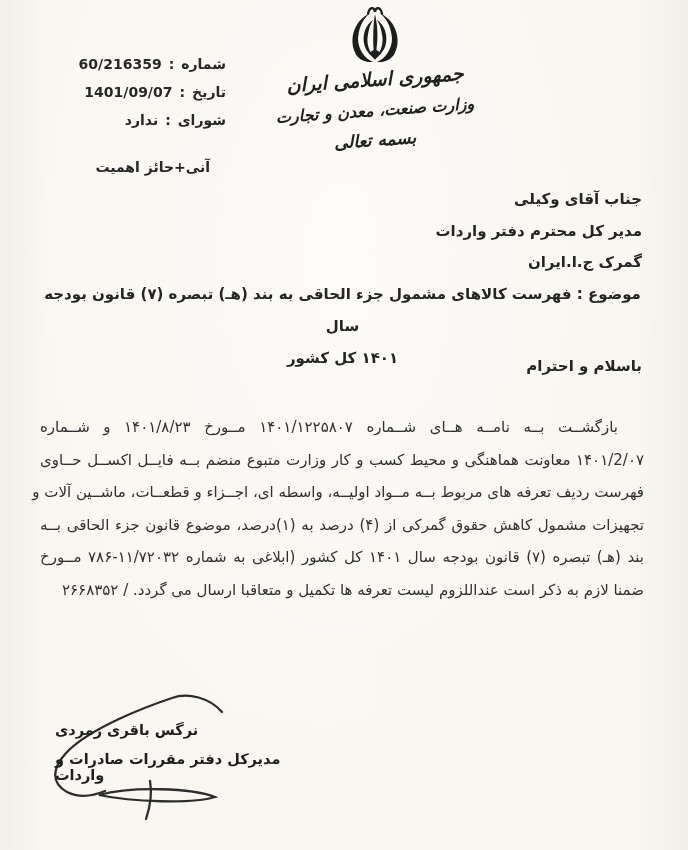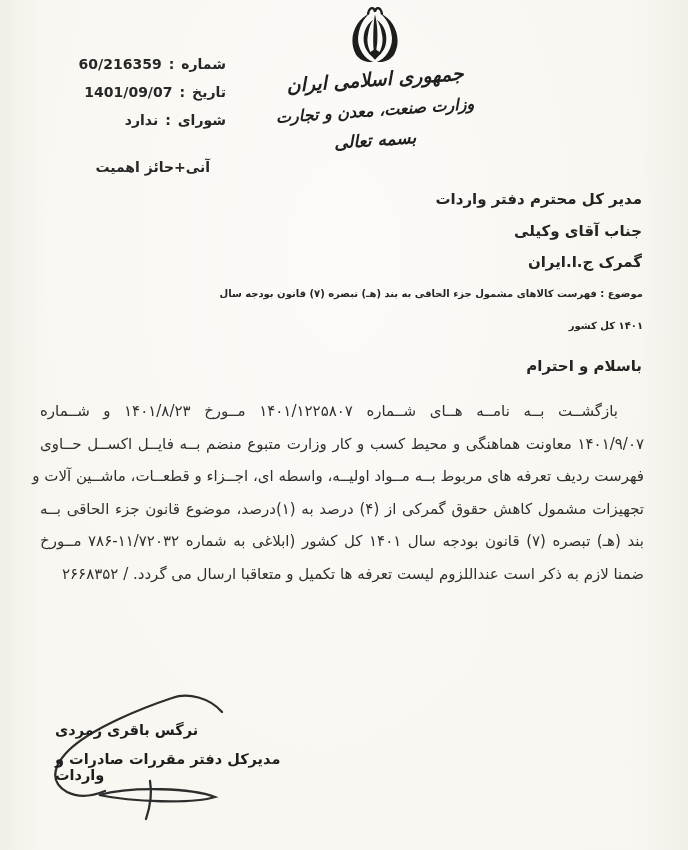--- a/index.html
+++ b/index.html
@@ -80,22 +80,22 @@
     font-weight: bold;
     line-height: 31.5px;
     color: #252525;
   }
   
   .subject {
     position: absolute;
     top: 278px;
     right: 45px;
     left: 42px;
-    text-align: right;
-    font-size: 10px;
+    text-align: center;
+    font-size: 15px;
     font-weight: bold;
     line-height: 32px;
     color: #252525;
   }
   
   .salutation {
     position: absolute;
     top: 357px;
     right: 46px;
     font-size: 15px;
@@ -113,21 +113,21 @@
     line-height: 32.5px;
     color: #303030;
   }
   .bline {
     direction: rtl;
     text-align: justify;
     text-align-last: justify;
     white-space: nowrap;
   }
   .bline.natural { text-align-last: right; }
-  .bline.indent { padding-right: 26px; }
+  .bline.indent { padding-right: 26px; margin-top: 16px; }
   .ref-small {
     font-size: 15px;
     letter-spacing: 0.5px;
   }
 
   
   .sig-text {
     position: absolute;
     top: 722px;
     left: 55px;
@@ -183,35 +183,35 @@
         <path d="M33 18 C 24 24 20 36 23 47 C 25 54 30 59 34 60.5 C 28 54 25 44 27 35 C 28 28 30 22 33 18 Z"></path>
         <path d="M37 18 C 46 24 50 36 47 47 C 45 54 40 59 36 60.5 C 42 54 45 44 43 35 C 42 28 40 22 37 18 Z"></path>
       </g>
     </svg>
     <div class="lh-line lh-country rtl">جمهوری اسلامی ایران</div>
     <div class="lh-line lh-ministry rtl">وزارت صنعت، معدن و تجارت</div>
     <div class="lh-line lh-besmeh rtl">بسمه تعالی</div>
   </div>
 
   <div class="recipient rtl">
+    <div>جناب آقای وکیلی</div>
     <div>مدیر کل محترم دفتر واردات</div>
-    <div>جناب آقای وکیلی</div>
     <div>گمرک ج.ا.ایران</div>
   </div>
 
   <div class="subject rtl">
     <div>موضوع : فهرست کالاهای مشمول جزء الحاقی به بند (هـ) تبصره (۷) قانون بودجه سال</div>
     <div>۱۴۰۱ کل کشور</div>
   </div>
 
   <div class="salutation rtl">باسلام و احترام</div>
 
   <div class="letter-body">
     <div class="bline indent">بازگشــت بــه نامــه هــای شــماره ۱۴۰۱/۱۲۲۵۸۰۷ مــورخ ۱۴۰۱/۸/۲۳ و شــماره</div>
-    <div class="bline">۱۴۰۱/۹/۰۷ معاونت هماهنگی و محیط کسب و کار وزارت متبوع منضم بــه فایــل اکســل حــاوی</div>
+    <div class="bline">۱۴۰۱/2/۰۷ معاونت هماهنگی و محیط کسب و کار وزارت متبوع منضم بــه فایــل اکســل حــاوی</div>
     <div class="bline">فهرست ردیف تعرفه های مربوط بــه مــواد اولیــه، واسطه ای، اجــزاء و قطعــات، ماشــین آلات و</div>
     <div class="bline">تجهیزات مشمول کاهش حقوق گمرکی از (۴) درصد به (۱)درصد، موضوع قانون جزء الحاقی بــه</div>
     <div class="bline"><span>بند (هـ) تبصره (۷) قانون بودجه سال ۱۴۰۱ کل کشور (ابلاغی به شماره </span><bdo dir="ltr">۷۸۶-۱۱/۷۲۰۳۲</bdo><span> مــورخ</span></div>
     <div class="bline natural"><span>ضمنا لازم به ذکر است عنداللزوم لیست تعرفه ها تکمیل و متعاقبا ارسال می گردد. /</span> <span class="ref-small" dir="ltr">۲۶۶۸۳۵۲</span></div>
   </div>
 
   <svg class="sig-flourish" width="272" height="140" viewBox="0 0 272 140" aria-hidden="true">
     <g fill="none" stroke="#2d2d2d" stroke-width="2.3" stroke-linecap="round">
       <path d="M 176 24 C 164 10 142 4 126 10 C 96 20 46 40 23 62 C 5 80 5 95 21 104 C 33 110 47 108 59 103"></path>
       <path d="M 53 107 C 86 98 146 100 169 109 C 146 116 86 114 53 107 Z"></path>

